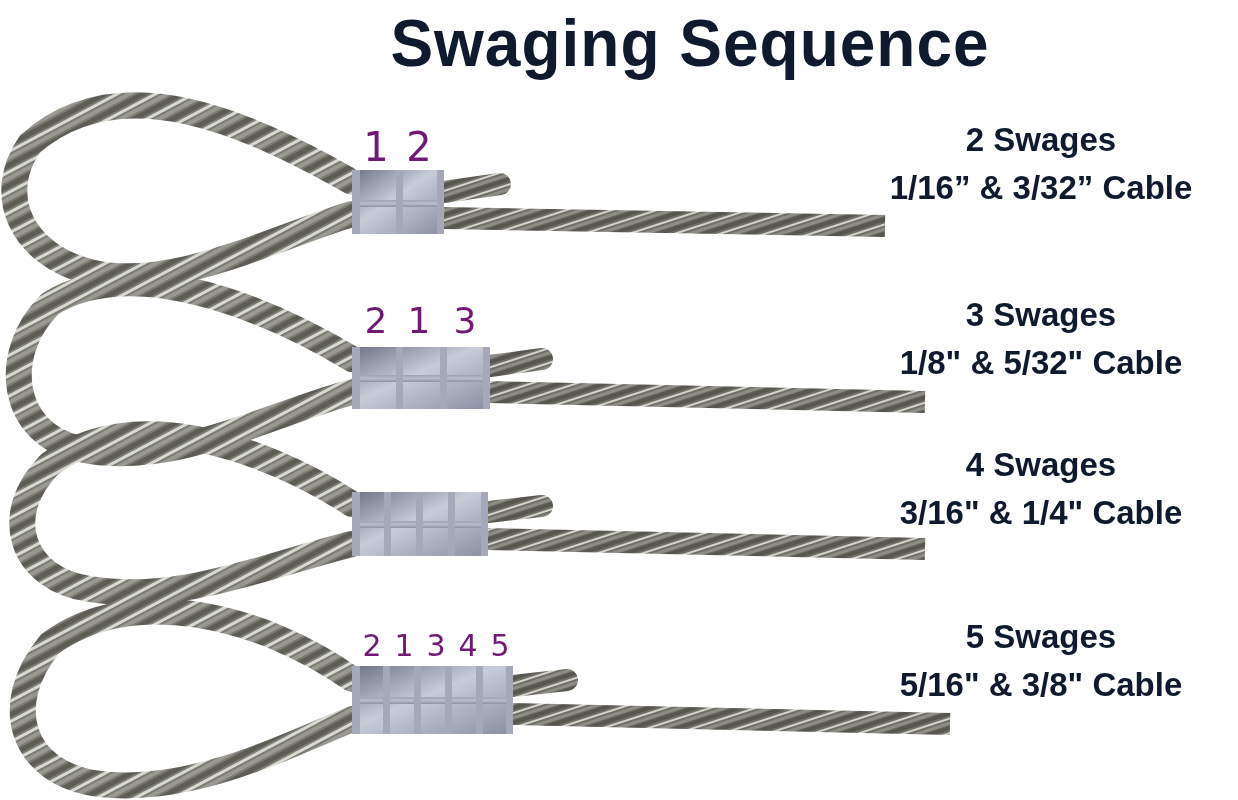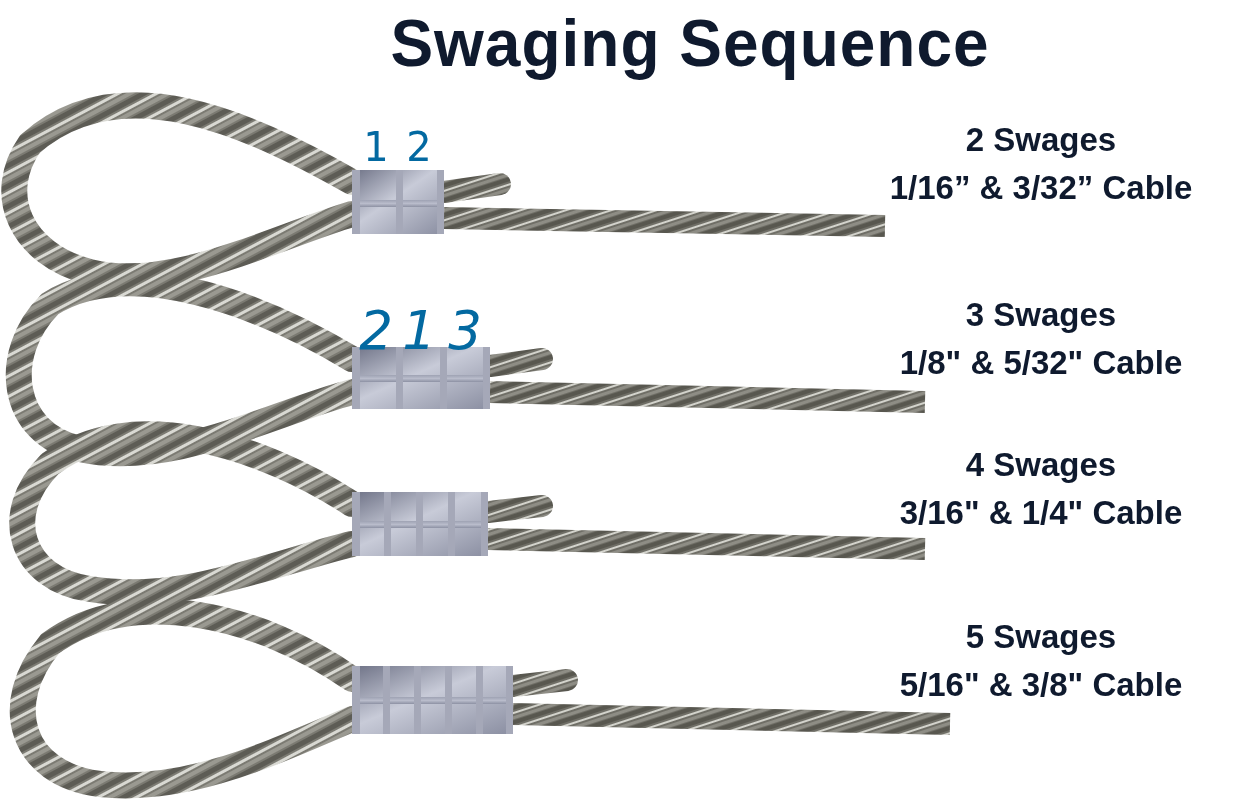--- a/index.html
+++ b/index.html
@@ -1,21 +1,21 @@
 <!DOCTYPE html>
 <html><head>
 <meta charset="utf-8">
 <style>
   html,body{margin:0;padding:0;background:#ffffff;}
   body{width:1238px;height:800px;position:relative;overflow:hidden;font-family:"Liberation Sans",sans-serif;}
   #stage{position:absolute;left:0;top:4px;width:1238px;height:800px;}
   .title{position:absolute;left:0;top:2px;width:1380px;text-align:center;font-family:"Liberation Sans",sans-serif;font-weight:bold;font-size:64px;letter-spacing:1px;color:#0f1a2e;transform:scaleY(1.05);}
   .label{position:absolute;width:400px;text-align:center;font-family:"Liberation Sans",sans-serif;font-weight:bold;color:#0f1a2e;line-height:48px;font-size:33px;}
   .label .l1,.label .l2{display:block;white-space:nowrap;}
-  .seqnums{position:absolute;font-family:"DejaVu Sans",sans-serif;color:#0369a1;font-weight:normal;white-space:nowrap;}
+  .seqnums{position:absolute;font-family:"DejaVu Sans",sans-serif;color:#701a75;font-weight:normal;white-space:nowrap;}
   .seqnums span{display:inline-block;text-align:center;}
   svg{position:absolute;left:0;top:0;}
 </style>
 </head>
 <body>
 
 <div id="stage">
 
   <svg width="1238" height="800" viewBox="0 0 1238 800">
     <defs>
@@ -100,22 +100,25 @@
         <rect x="506" y="662" width="7" height="68" fill="#a5a8b8"></rect>
       </g>
     </g>
   </svg>
 
   <div class="title" style="left:0;width:1380px;">Swaging Sequence</div>
 
   <div class="seqnums" style="left:356px;top:120px;font-size:40px;">
     <span style="width:40px;">1</span><span style="width:46px;">2</span>
   </div>
-  <div class="seqnums" style="left:356px;top:296px;font-size:53px;font-style:italic;">
+  <div class="seqnums" style="left:356px;top:296px;font-size:36px;">
     <span style="width:40px;">2</span><span style="width:46px;">1</span><span style="width:46px;">3</span>
+  </div>
+  <div class="seqnums" style="left:356px;top:624px;font-size:30px;">
+    <span style="width:32px;">2</span><span style="width:32px;">1</span><span style="width:32px;">3</span><span style="width:32px;">4</span><span style="width:32px;">5</span>
   </div>
 
   <div class="label" style="left:841px;top:112px;">
     <span class="l1">2 Swages</span>
     <span class="l2">1/16” &amp; 3/32” Cable</span>
   </div>
   <div class="label" style="left:841px;top:287px;">
     <span class="l1">3 Swages</span>
     <span class="l2">1/8" &amp; 5/32" Cable</span>
   </div>

